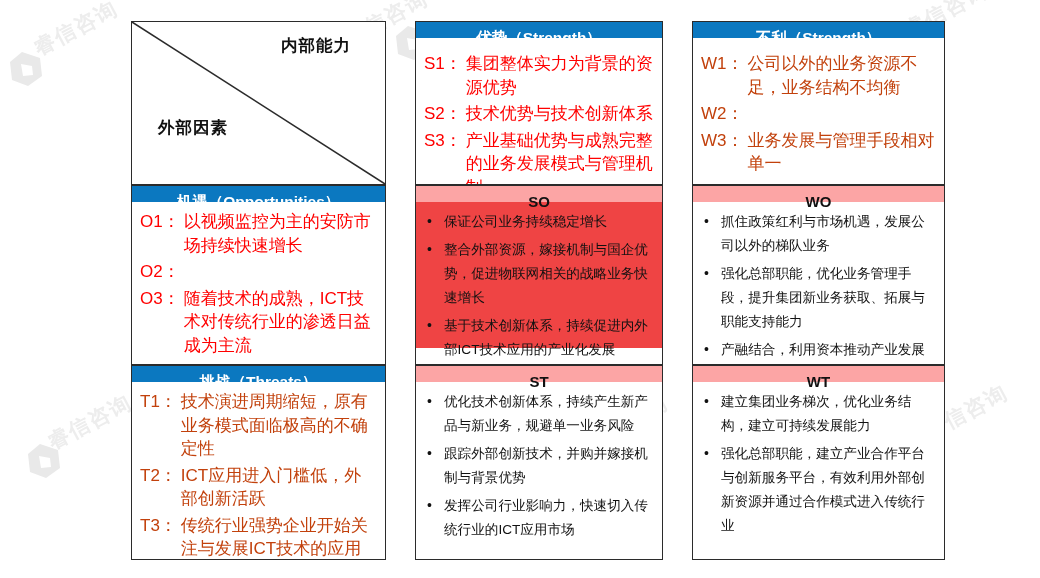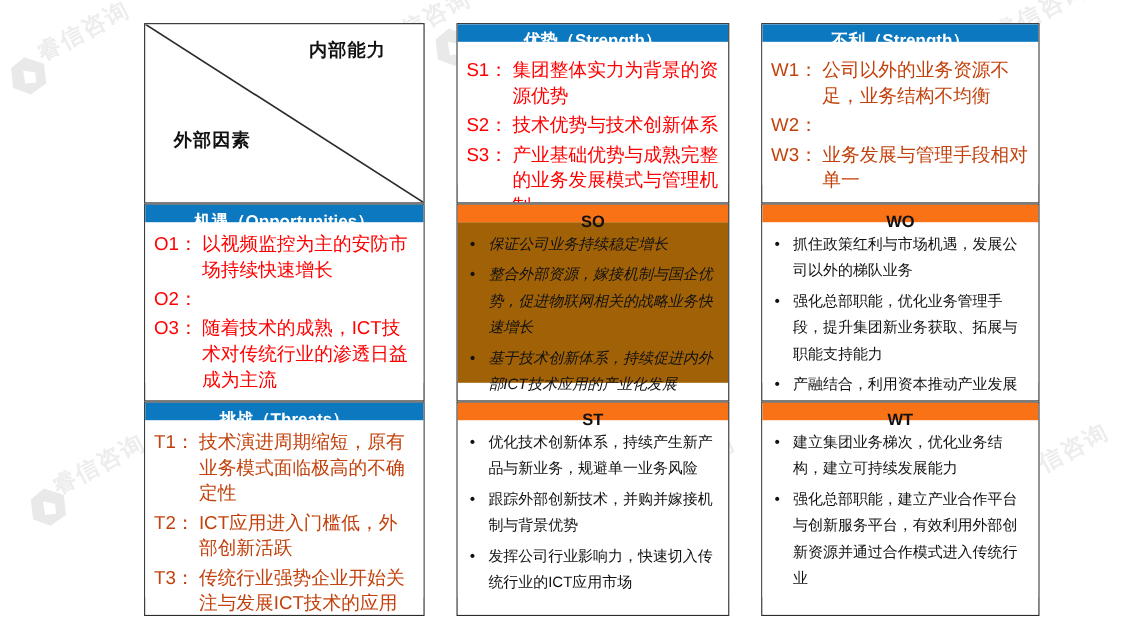--- a/index.html
+++ b/index.html
@@ -82,30 +82,30 @@
     line-height: 32px;
     text-align: center;
     font-size: 15.5px;
     font-weight: bold;
     color: #ffffff;
     background: #0b78c0;
     position: relative;
     z-index: 3;
   }
   .hdr.light {
-    background: #f97316;
+    background: #fca5a5;
     color: #111111;
     font-size: 15px;
   }
 
   .body {
     padding: 8px 8px 4px 8px;
     box-sizing: border-box;
   }
-  .body.orange { background: #a16207; height: calc(100% - 32px); font-style: italic; }
+  .body.orange { background: #ef4444; height: calc(100% - 32px); }
   .body.plain  { background: #ffffff; height: calc(100% - 32px); }
 
   
   ul.labelled {
     list-style: none;
     margin: 0; padding: 0;
   }
   ul.labelled li {
     display: flex;
     font-size: 17px;

